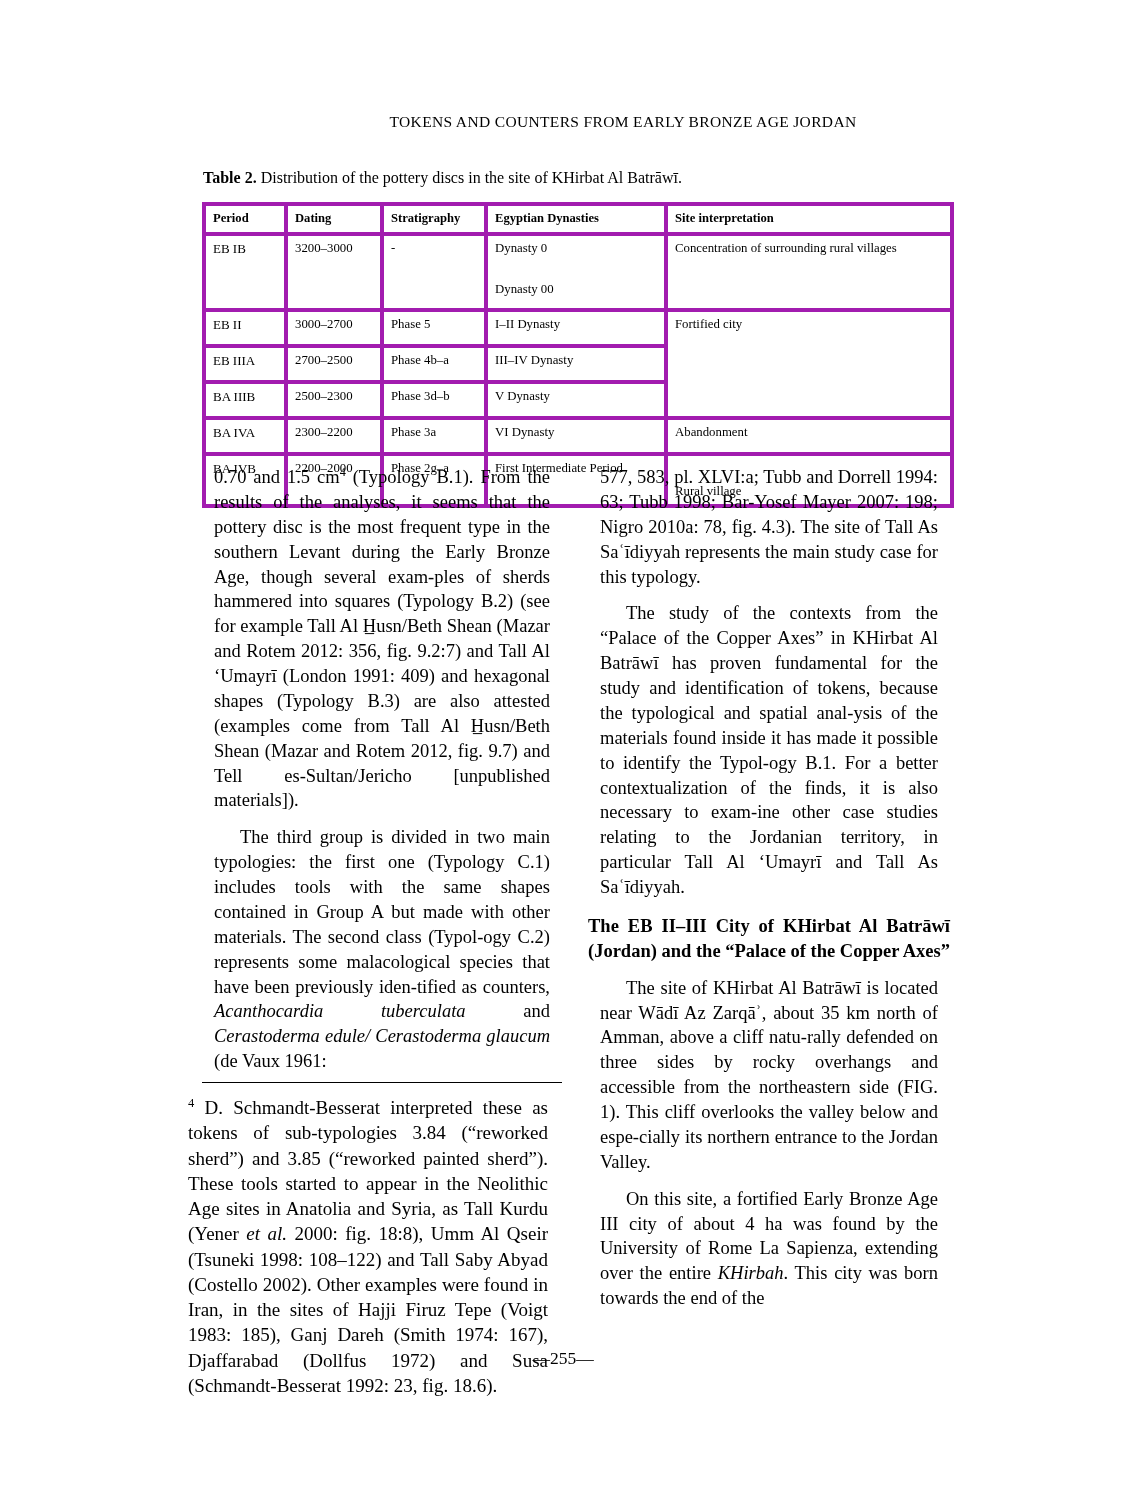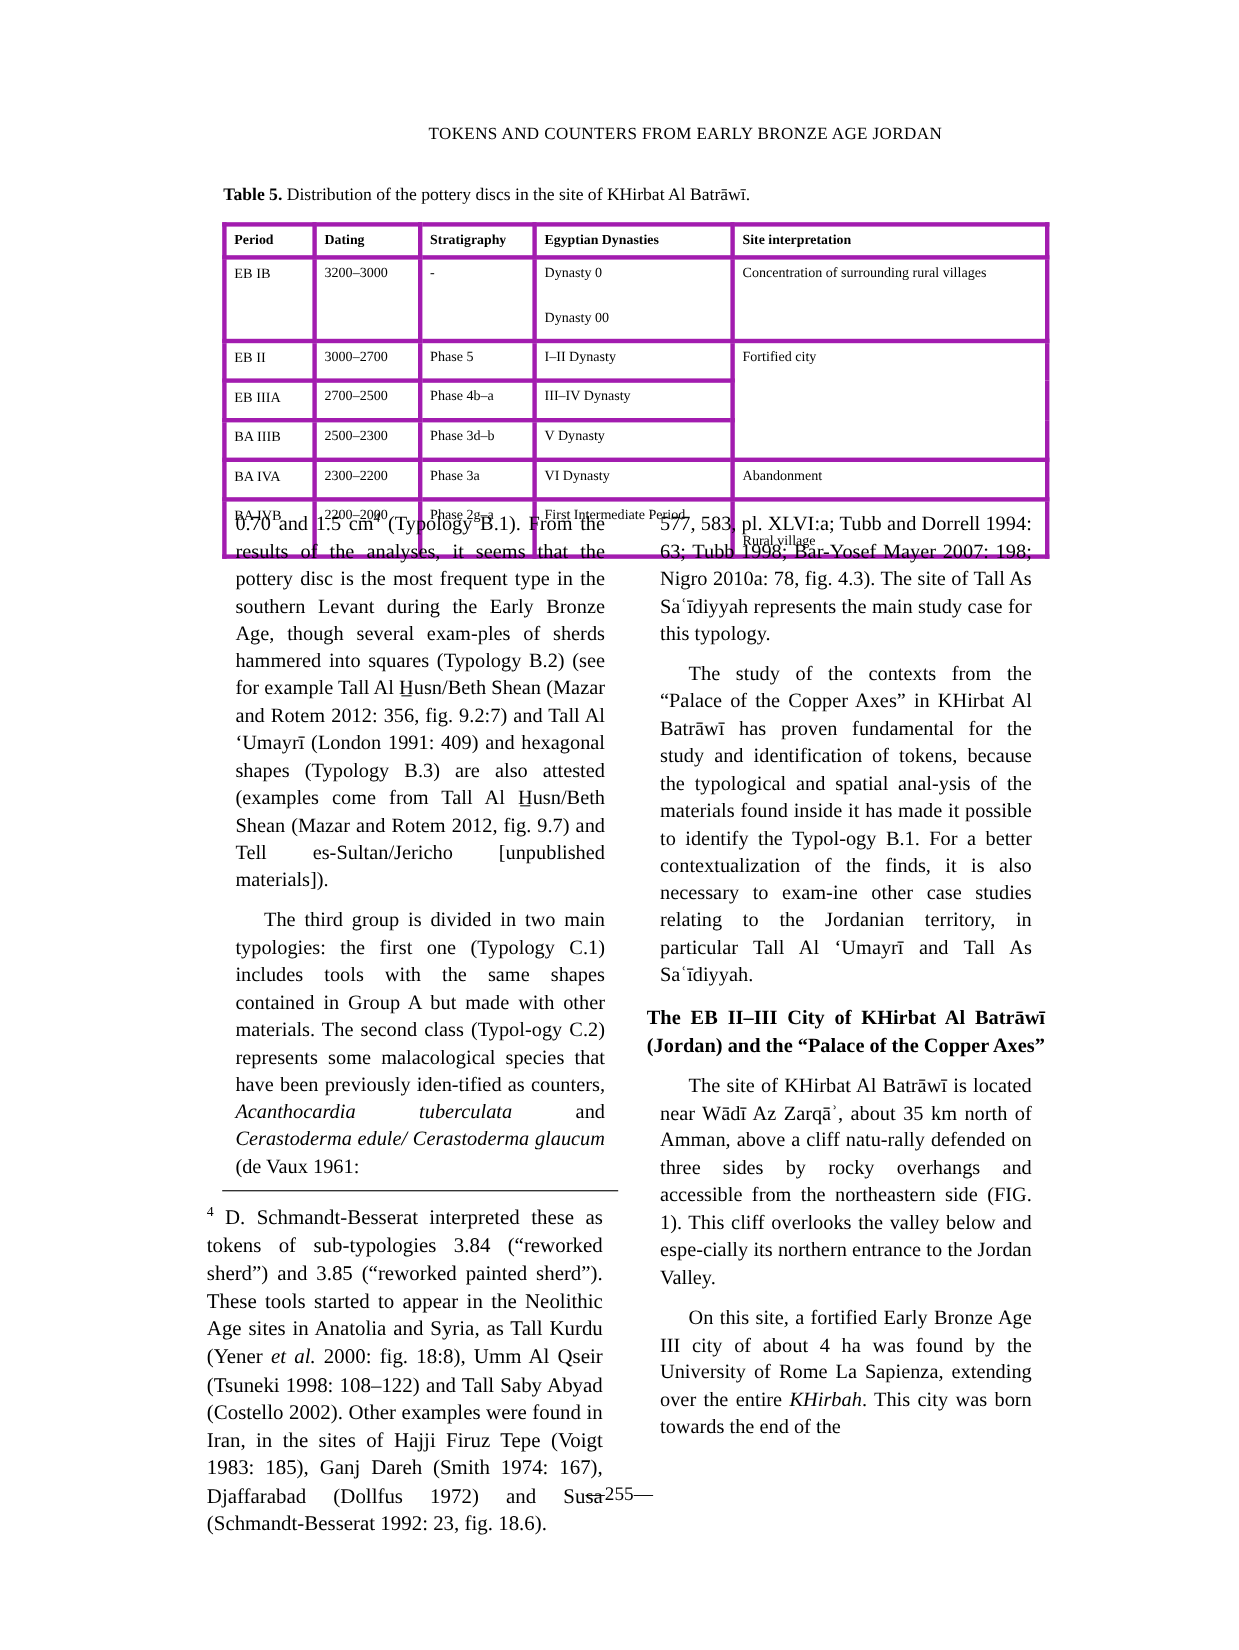--- a/index.html
+++ b/index.html
@@ -143,21 +143,21 @@
 </head>
 <body>
 
 <div class="page">
 
   <div class="running-head">
     <span>TOKENS AND COUNTERS FROM EARLY BRONZE AGE JORDAN</span>
   </div>
 
   <div class="table-caption">
-    <b>Table 5.</b><span> Distribution of the pottery discs in the site of KHirbat Al Batrāwī.</span>
+    <b>Table 2.</b><span> Distribution of the pottery discs in the site of KHirbat Al Batrāwī.</span>
   </div>
 
   <table class="dist">
     <colgroup>
       <col class="col-period">
         <col class="col-dating">
         <col class="col-strat">
         <col class="col-dyn">
         <col class="col-site">
     </colgroup>

